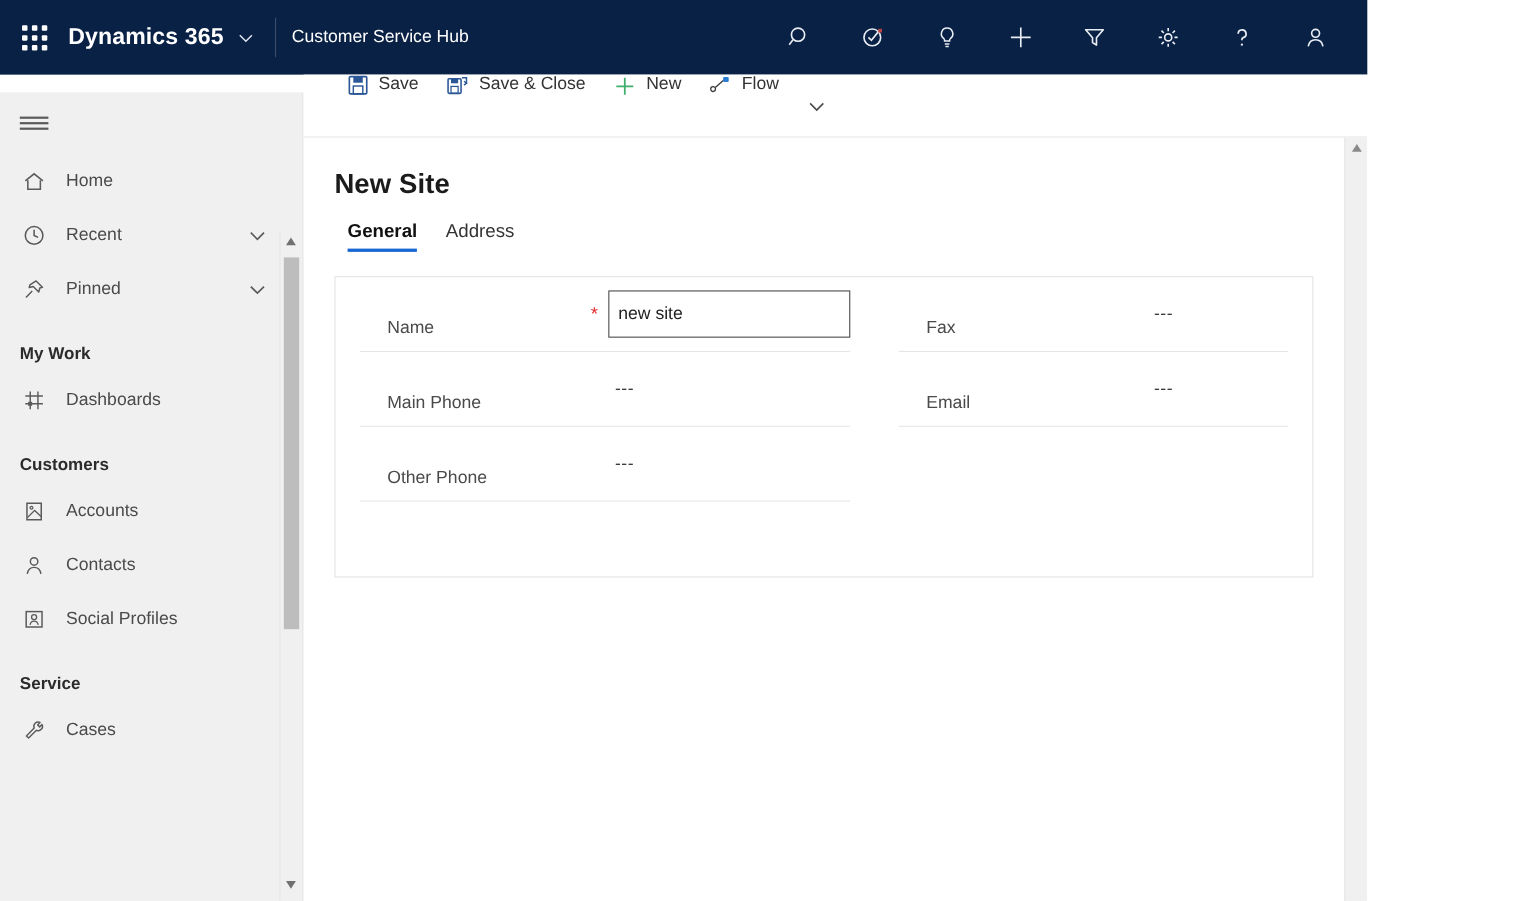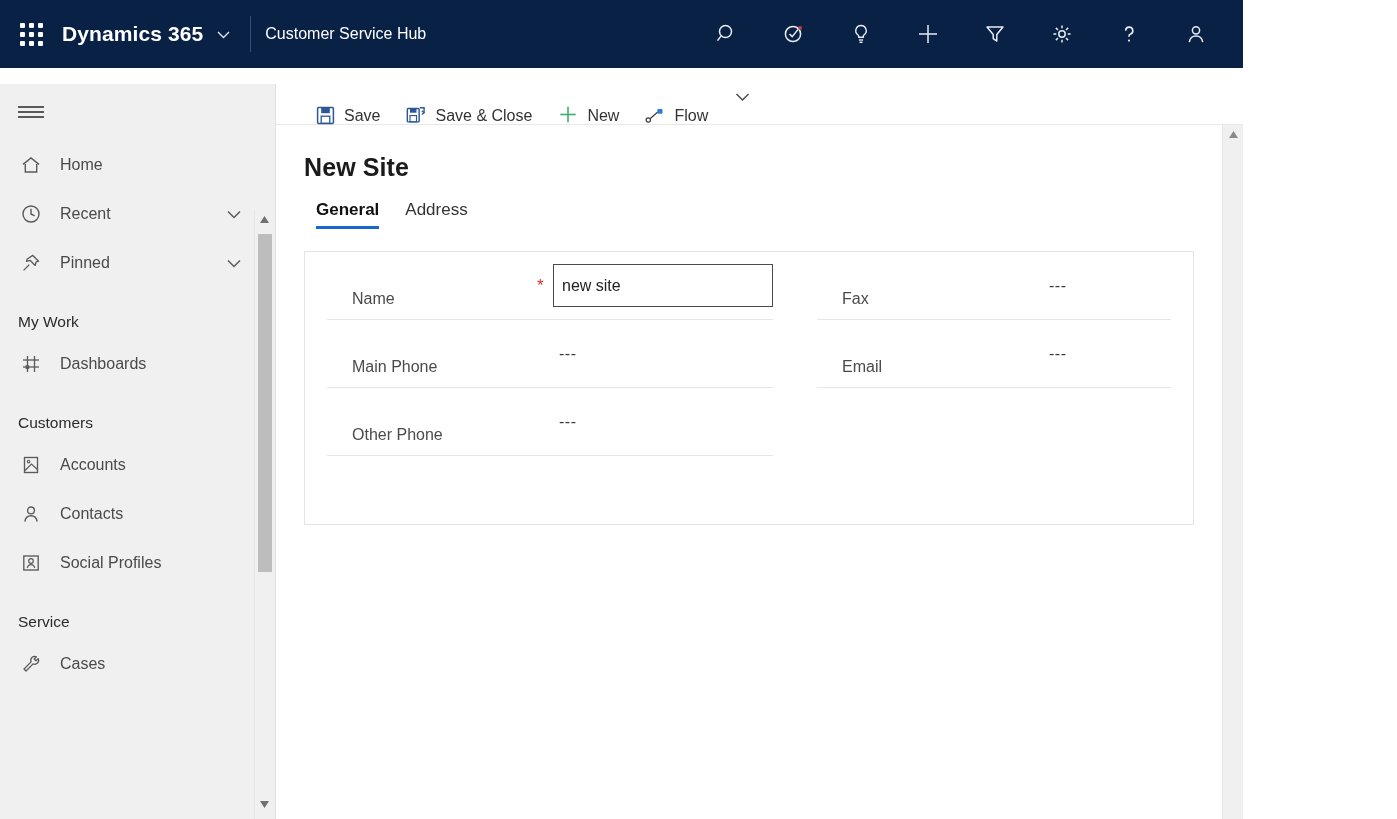--- a/index.html
+++ b/index.html
@@ -40,37 +40,37 @@
   .hamburger span { display: block; width: 26px; height: 2px; background: #5a5a5a; margin: 3px 0; }
   .nav-scroll { position: absolute; top: 56px; left: 0; right: 0; bottom: 0; padding-right: 28px; }
   .nav-item {
     height: 49px; display: flex; align-items: center; padding-left: 18px;
     cursor: pointer; color: #444; font-size: 16px;
   }
   .nav-ico { width: 26px; height: 26px; flex: 0 0 26px; display: flex; align-items: center; justify-content: center; margin-right: 16px; }
   .nav-label { flex: 1 1 auto; color: #4a4a4a; font-size: 16px; }
   .nav-chev { width: 26px; display: flex; align-items: center; justify-content: center; }
   .nav-group {
-    font-size: 15.5px; font-weight: normal; color: #2b2b2b;
+    font-size: 15.5px; font-weight: bold; color: #2b2b2b;
     padding: 26px 0 8px 18px; height: 52px; display: flex; align-items: flex-end;
   }
   
   .sb-scroll { position: absolute; top: 126px; right: 1px; width: 20px; bottom: 0; background: #f0f0f0; border-left: 1px solid #e6e6e6;}
   .sb-arrow { height: 18px; display: flex; align-items: center; justify-content: center; cursor: pointer; }
   .sb-arrow.bottom { position: absolute; bottom: 6px; left: 0; right: 0; }
   .sb-thumb { position: absolute; top: 24px; left: 3px; width: 14px; height: 338px; background: #bdbdbd; cursor: pointer; }
 
   
   .main { flex: 1 1 auto; position: relative; display: flex; flex-direction: column; min-width: 0; background: #fff; }
   .cmdbar {
     height: 57px; flex: 0 0 57px; background: #fff; border-bottom: 1px solid #e8e8e8;
     display: flex; align-items: center; padding-left: 26px;
   }
   .cmd {
-    display: flex; align-items: flex-end; height: 57px; padding: 0 13px;
+    display: flex; align-items: flex-start; height: 57px; padding: 0 13px;
     font-size: 16px; color: #333; cursor: pointer; white-space: nowrap;
   }
   .cmd-ico { display: flex; align-items: center; justify-content: center; margin-right: 9px; width: 20px; }
   .cmd-chev { display: flex; align-items: center; justify-content: center; height: 57px; padding: 0 12px; cursor: pointer; }
 
   .content { flex: 1 1 auto; position: relative; overflow: hidden; padding: 0 0 0 0; }
   .page-title { font-size: 25px; font-weight: bold; color: #1b1b1b; padding: 28px 0 0 28px; letter-spacing: .1px;}
   .tabs { display: flex; padding: 18px 0 0 40px; }
   .tab { font-size: 17px; color: #333; padding: 0 0 9px 0; margin-right: 26px; cursor: pointer; position: relative; }
   .tab.active { font-weight: bold; color: #111; }

